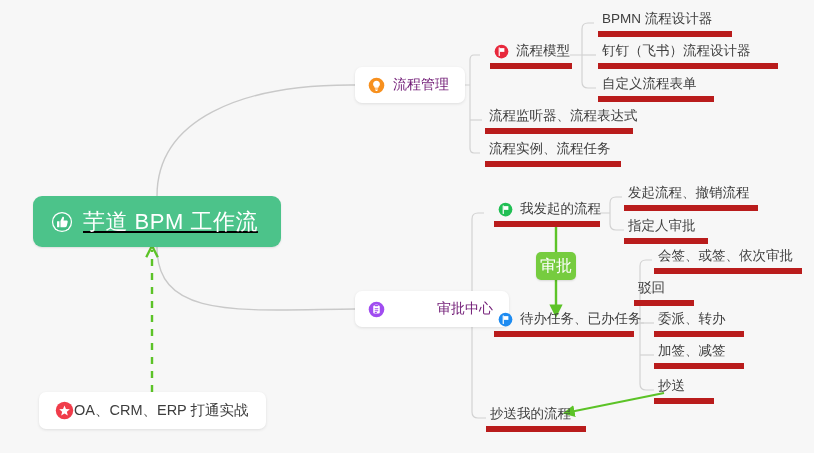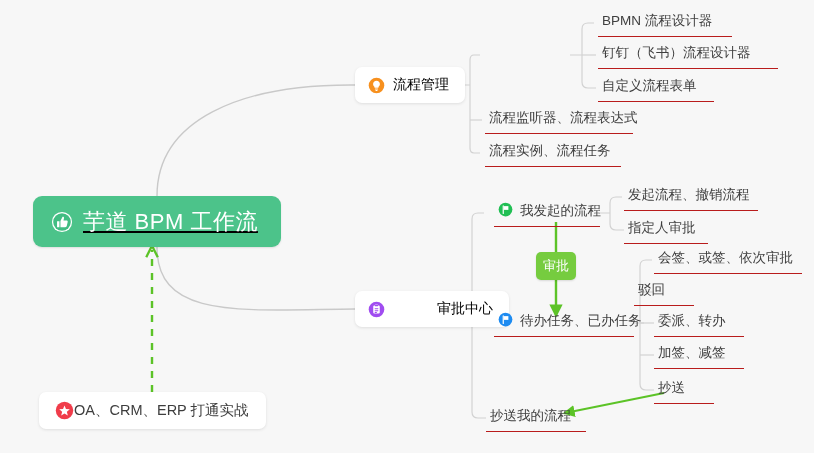--- a/index.html
+++ b/index.html
@@ -66,36 +66,37 @@
     border-radius: 7px;
     box-shadow: 0 1px 3px rgba(0,0,0,0.10);
     display: flex;
     align-items: center;
     padding: 0 16px 0 13px;
     box-sizing: border-box;
     white-space: nowrap;
   }
   .branch-label {
     font-size: 14px;
-    color: #000000;
+    color: #701a75;
     margin-left: 8px;
   }
   .dot-icon {
     width: 17px;
     height: 17px;
     flex: 0 0 17px;
     display: block;
   }
 
   
   .topic {
     position: absolute;
     display: flex;
+    align-items: center;
     white-space: nowrap;
-    border-bottom: 1px solid #b91c1c;
+    border-bottom: 6px solid #b91c1c;
     padding: 2px 10px 5px 4px;
     box-sizing: border-box;
     height: 27px;
   }
   .topic-label {
     font-size: 13.5px;
     color: #3f3f3f;
   }
   .topic.with-icon .topic-label {
     margin-left: 7px;
@@ -105,21 +106,21 @@
     height: 15px;
     flex: 0 0 15px;
   }
 
   
   .tag-node {
     position: absolute;
     background: #76cc3f;
     border-radius: 5px;
     color: #ffffff;
-    font-size: 13px;
+    font-size: 16px;
     display: flex;
     align-items: center;
     justify-content: center;
     box-shadow: 0 1px 2px rgba(0,0,0,0.12);
   }
 
   
   .callout-node {
     position: absolute;
     left: 39px;
@@ -212,20 +213,28 @@
       <rect x="7.4" y="6.4" width="9.2" height="11.4" rx="1.6" fill="#ffffff"></rect>
       <rect x="9.8" y="4.8" width="4.4" height="2.8" rx="1.0" fill="#ffffff"></rect>
       <rect x="9.8" y="5.4" width="4.4" height="2.0" rx="0.8" fill="#a04cf0"></rect>
       <rect x="9.3" y="10.2" width="5.4" height="1.3" rx="0.6" fill="#a04cf0"></rect>
       <rect x="9.3" y="13.0" width="5.4" height="1.3" rx="0.6" fill="#a04cf0"></rect>
       <rect x="9.3" y="15.6" width="3.4" height="1.2" rx="0.6" fill="#a04cf0"></rect>
     </svg>
     <span class="branch-label">审批中心</span>
   </div>
 
+  <div class="topic with-icon" style="left:490px; top:42px; width:82px;">
+    <svg class="dot-icon" viewBox="0 0 24 24">
+      <circle cx="12" cy="12" r="11" fill="#e8283c"></circle>
+      <path d="M8.4 6.2 L8.4 18.2" stroke="#ffffff" stroke-width="1.9" stroke-linecap="round"></path>
+      <path d="M9.4 6.6 L16.6 6.6 L16.6 12.6 L9.4 12.6 Z" fill="#ffffff"></path>
+    </svg>
+    <span class="topic-label">流程模型</span>
+  </div>
 
   <div class="topic" style="left:598px; top:10px; width:134px;">
     <span class="topic-label">BPMN 流程设计器</span>
   </div>
   <div class="topic" style="left:598px; top:42px; width:180px;">
     <span class="topic-label">钉钉（飞书）流程设计器</span>
   </div>
   <div class="topic" style="left:598px; top:75px; width:116px;">
     <span class="topic-label">自定义流程表单</span>
   </div>

